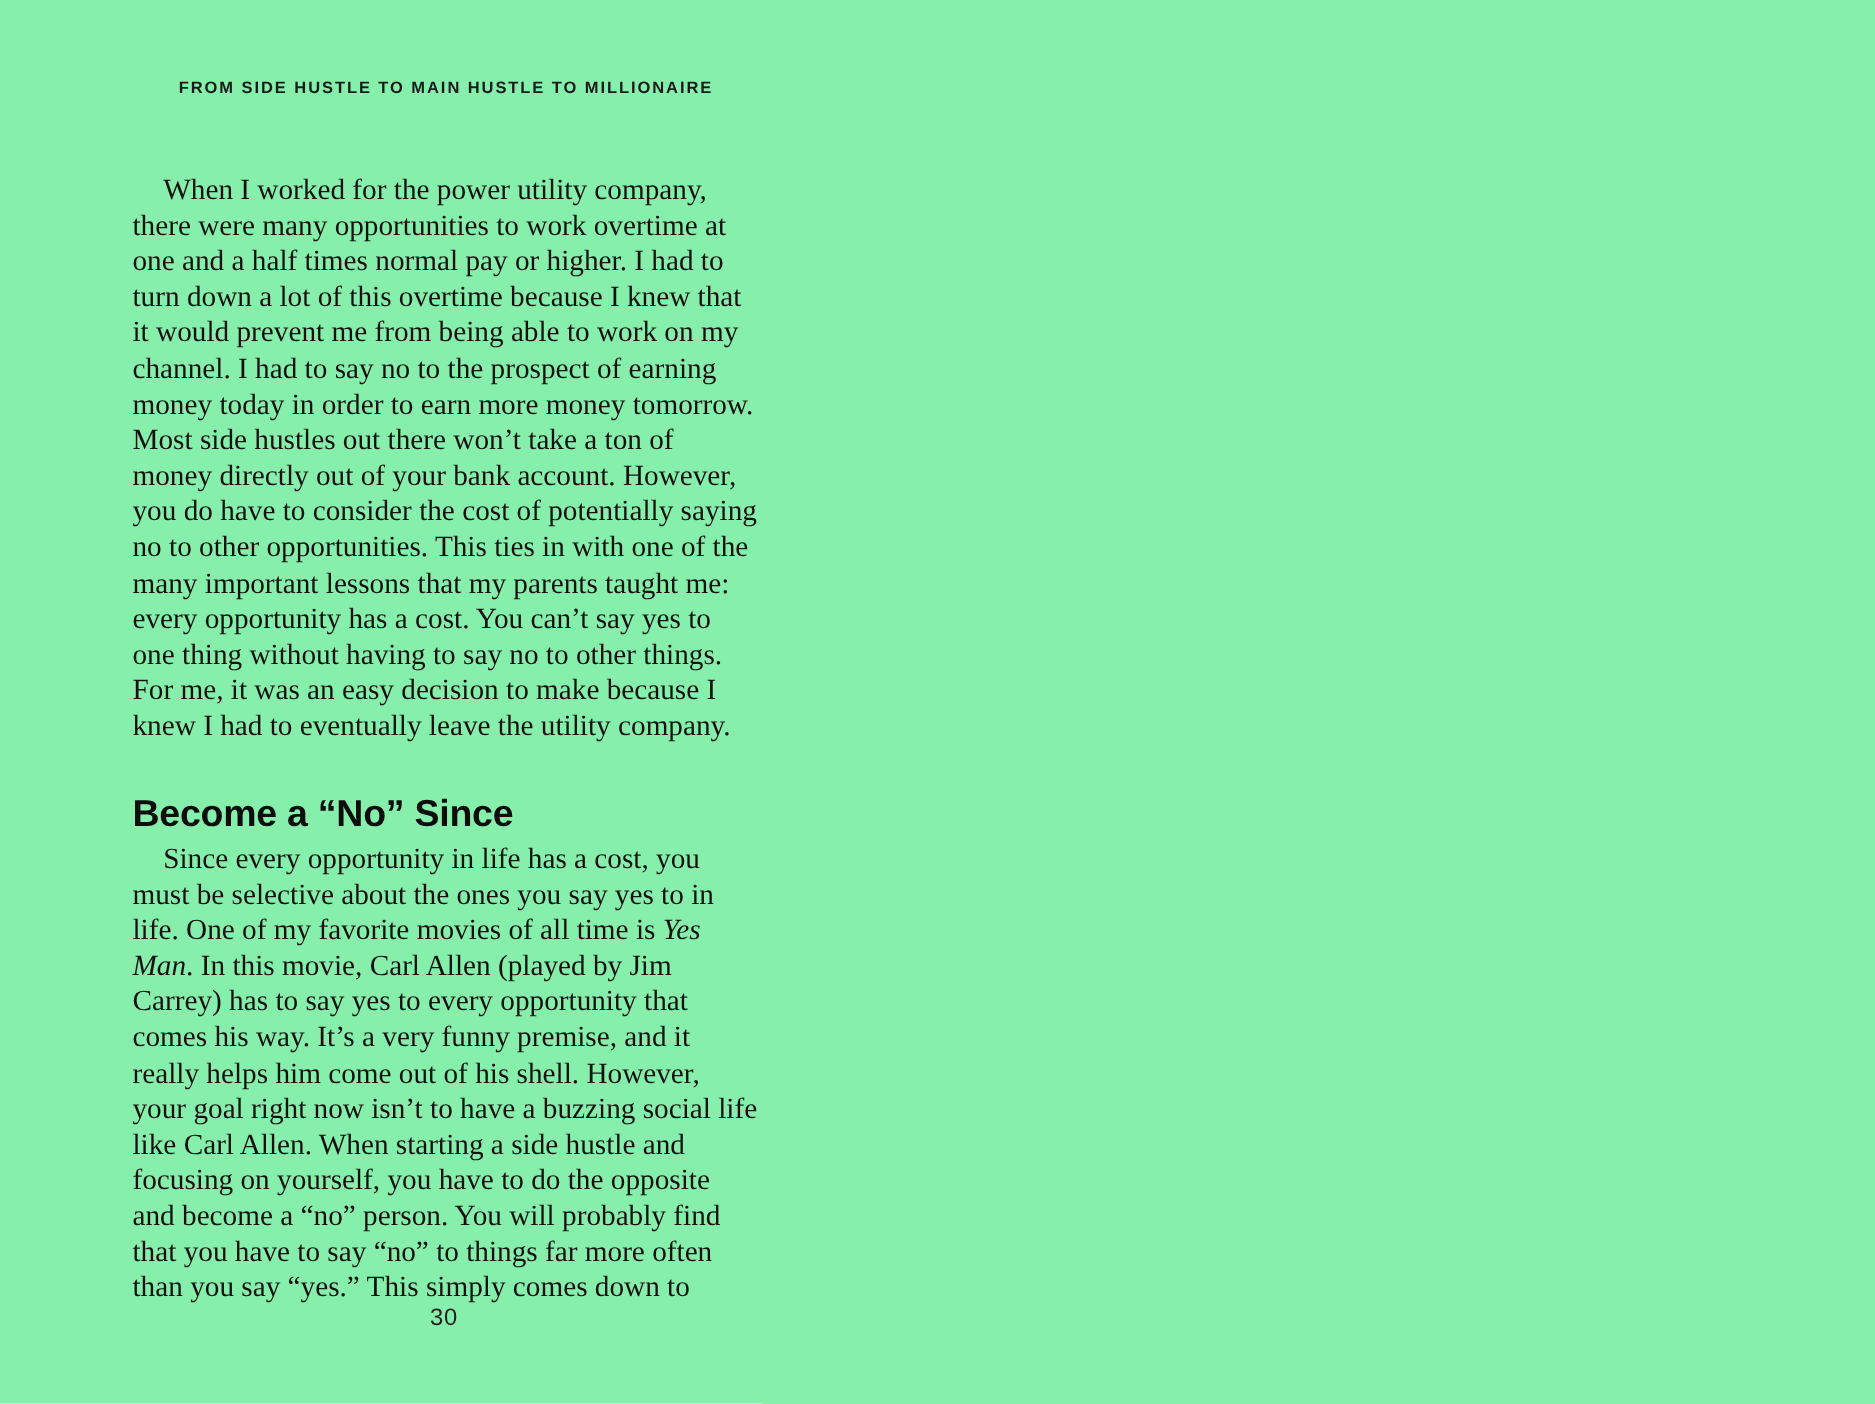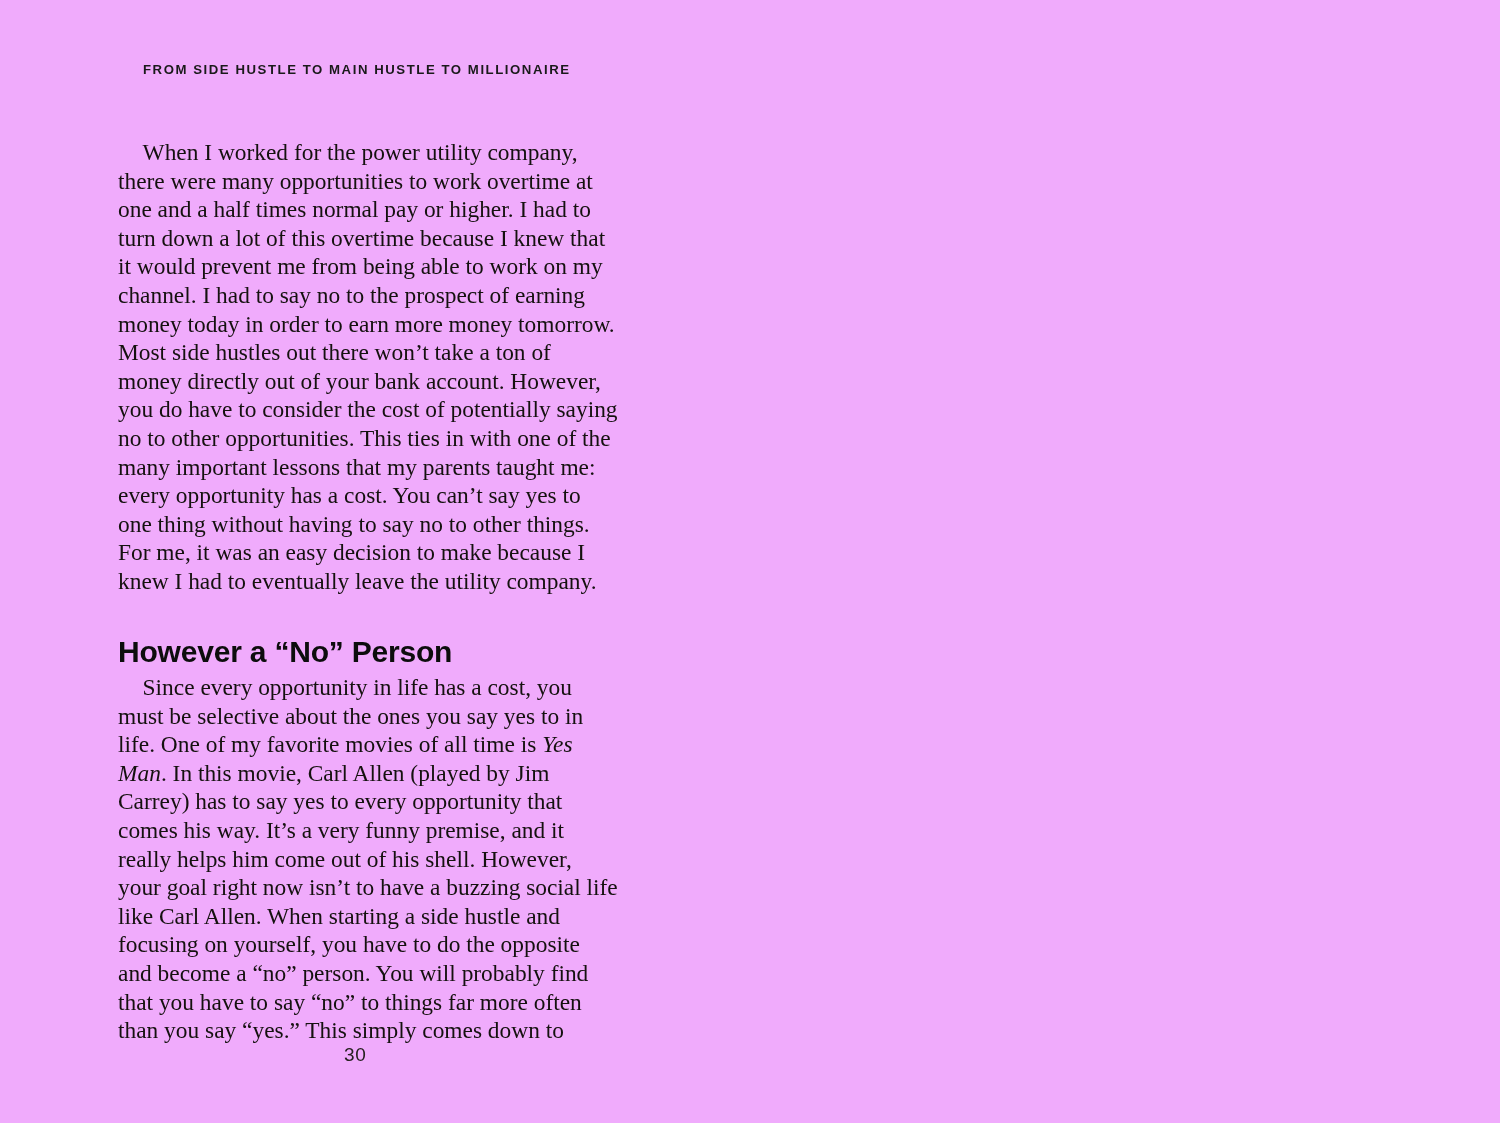--- a/index.html
+++ b/index.html
@@ -4,21 +4,21 @@
 <style>
   html, body {
     margin: 0;
     padding: 0;
     background: #ffffff;
   }
   .spread {
     position: relative;
     width: 1500px;
     height: 1123px;
-    background: #f0abfc;
+    background: #86efac;
     overflow: hidden;
     font-family: "Liberation Serif", "DejaVu Serif", serif;
   }
 
   
   .page {
     position: absolute;
     top: 0;
     height: 1123px;
     width: 750px;
@@ -39,21 +39,21 @@
     white-space: nowrap;
   }
   .running-head-left  { left: 143px; }
 
   
   .column {
     position: absolute;
     top: 138px;
     width: 500px;
   }
-  .column-left  { left: 118px; }
+  .column-left  { left: 106px; }
 
   .body-par {
     margin: 0;
     font-size: 23.4px;
     line-height: 28.6px;
     color: #15110f;
     text-align: left;
     text-indent: 1.05em;
     -webkit-font-smoothing: antialiased;
   }
@@ -88,21 +88,21 @@
 <div class="spread">
 
   <div class="page page-left">
 
     <div class="running-head running-head-left">FROM SIDE HUSTLE TO MAIN HUSTLE TO MILLIONAIRE</div>
 
     <div class="column column-left">
 
       <p class="body-par">When I worked for the power utility company, there were many opportunities to work overtime at one and a half times normal pay or higher. I had to turn down a lot of this overtime because I knew that it would prevent me from being able to work on my channel. I had to say no to the prospect of earning money today in order to earn more money tomorrow. Most side hustles out there won’t take a ton of money directly out of your bank account. However, you do have to consider the cost of potentially saying no to other opportunities. This ties in with one of the many important lessons that my parents taught me: every opportunity has a cost. You can’t say yes to one thing without having to say no to other things. For me, it was an easy decision to make because I knew I had to eventually leave the utility company.</p>
 
-      <h2 class="section-heading">However a “No” Person</h2>
+      <h2 class="section-heading">Become a “No” Since</h2>
 
       <p class="body-par"><span>Since every opportunity in life has a cost, you must be selective about the ones you say yes to in life. One of my favorite movies of all time is </span><em class="ital">Yes Man</em><span>. In this movie, Carl Allen (played by Jim Carrey) has to say yes to every opportunity that comes his way. It’s a very funny premise, and it really helps him come out of his shell. However, your goal right now isn’t to have a buzzing social life like Carl Allen. When starting a side hustle and focusing on yourself, you have to do the opposite and become a “no” person. You will probably find that you have to say “no” to things far more often than you say “yes.” This simply comes down to</span></p>
 
     </div>
 
     <div class="folio folio-left">30</div>
   </div>
 
   <div class="page page-right">
 

